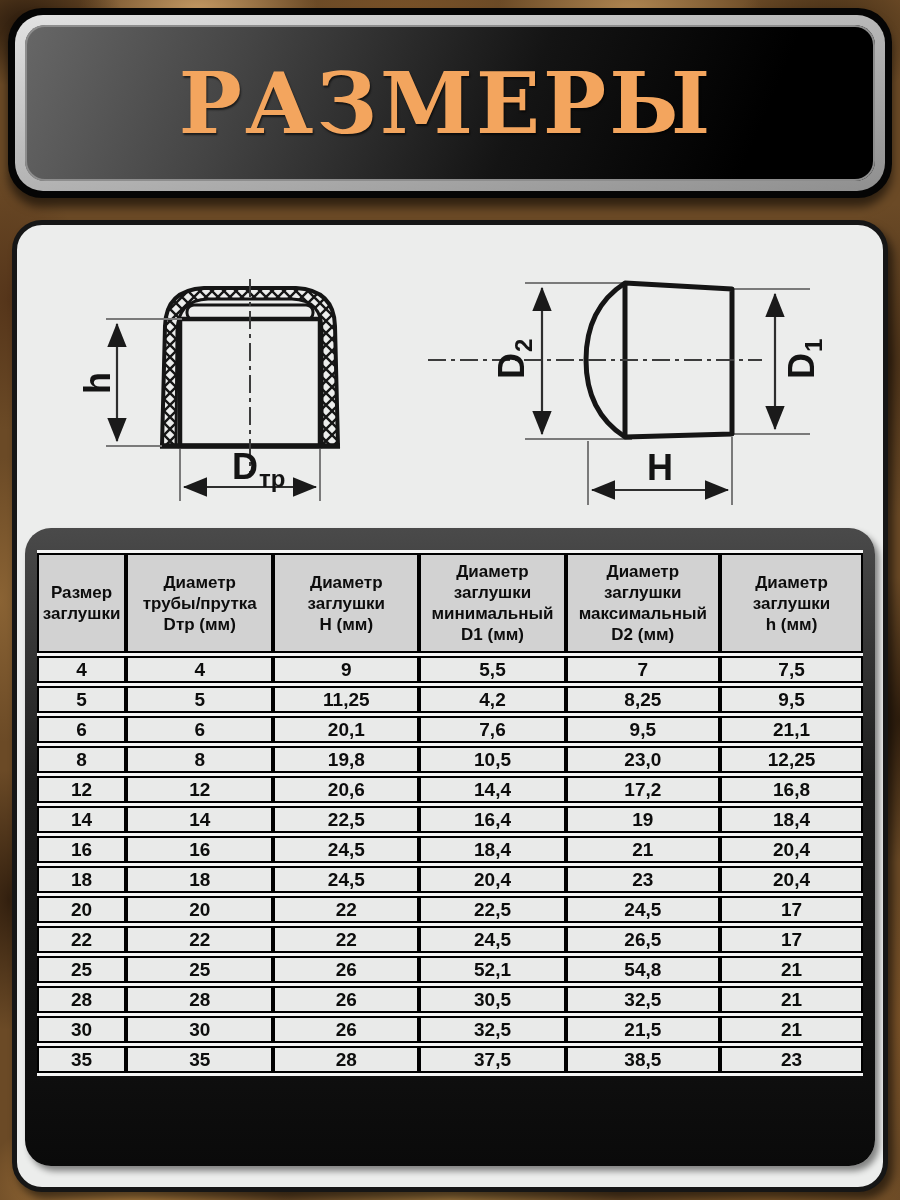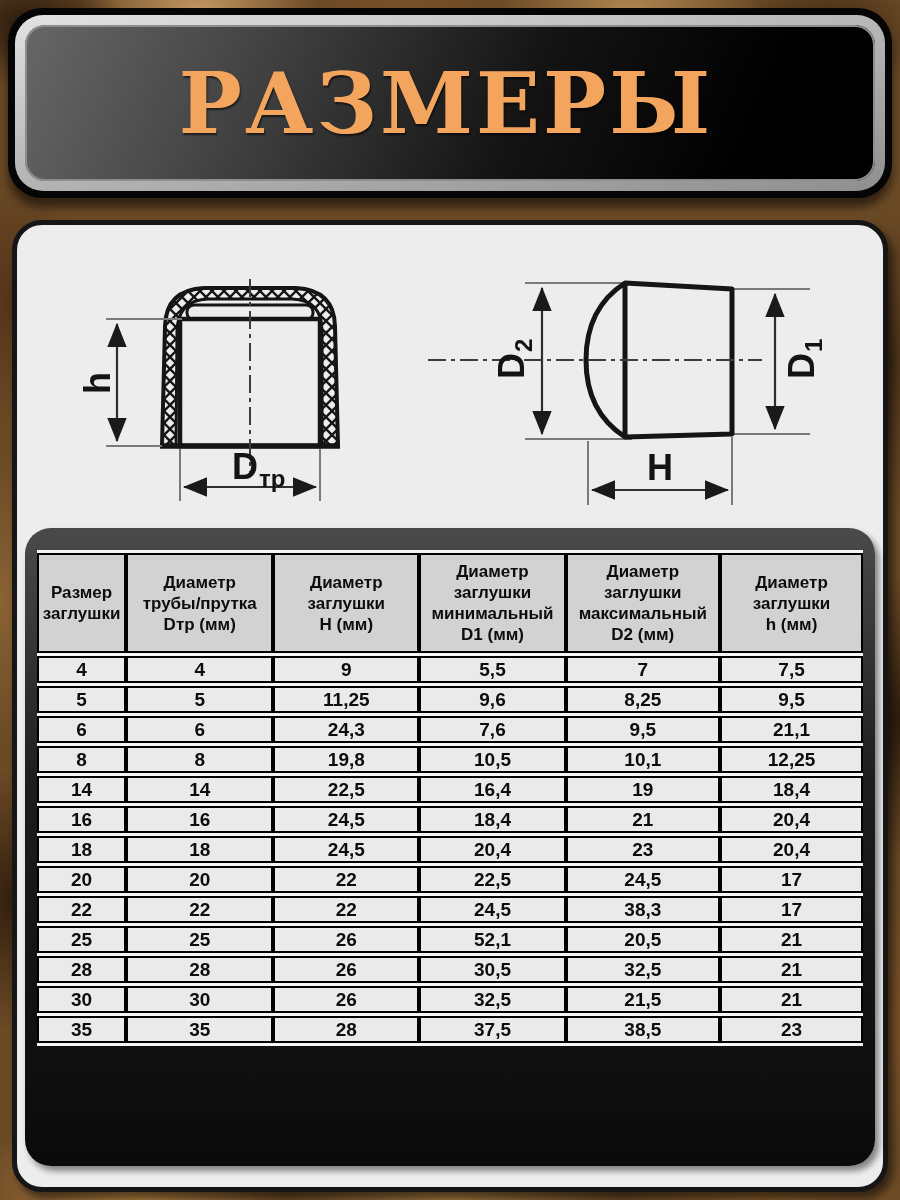--- a/index.html
+++ b/index.html
@@ -199,39 +199,47 @@
               <td>4</td>
               <td>9</td>
               <td>5,5</td>
               <td>7</td>
               <td>7,5</td>
             </tr>
             <tr>
               <td>5</td>
               <td>5</td>
               <td>11,25</td>
-              <td>9,6</td>
+              <td>4,2</td>
               <td>8,25</td>
               <td>9,5</td>
             </tr>
             <tr>
               <td>6</td>
               <td>6</td>
-              <td>24,3</td>
+              <td>20,1</td>
               <td>7,6</td>
               <td>9,5</td>
               <td>21,1</td>
             </tr>
             <tr>
               <td>8</td>
               <td>8</td>
               <td>19,8</td>
               <td>10,5</td>
-              <td>10,1</td>
+              <td>23,0</td>
               <td>12,25</td>
+            </tr>
+            <tr>
+              <td>12</td>
+              <td>12</td>
+              <td>20,6</td>
+              <td>14,4</td>
+              <td>17,2</td>
+              <td>16,8</td>
             </tr>
             <tr>
               <td>14</td>
               <td>14</td>
               <td>22,5</td>
               <td>16,4</td>
               <td>19</td>
               <td>18,4</td>
             </tr>
             <tr>
@@ -256,29 +264,29 @@
               <td>22</td>
               <td>22,5</td>
               <td>24,5</td>
               <td>17</td>
             </tr>
             <tr>
               <td>22</td>
               <td>22</td>
               <td>22</td>
               <td>24,5</td>
-              <td>38,3</td>
+              <td>26,5</td>
               <td>17</td>
             </tr>
             <tr>
               <td>25</td>
               <td>25</td>
               <td>26</td>
               <td>52,1</td>
-              <td>20,5</td>
+              <td>54,8</td>
               <td>21</td>
             </tr>
             <tr>
               <td>28</td>
               <td>28</td>
               <td>26</td>
               <td>30,5</td>
               <td>32,5</td>
               <td>21</td>
             </tr>

